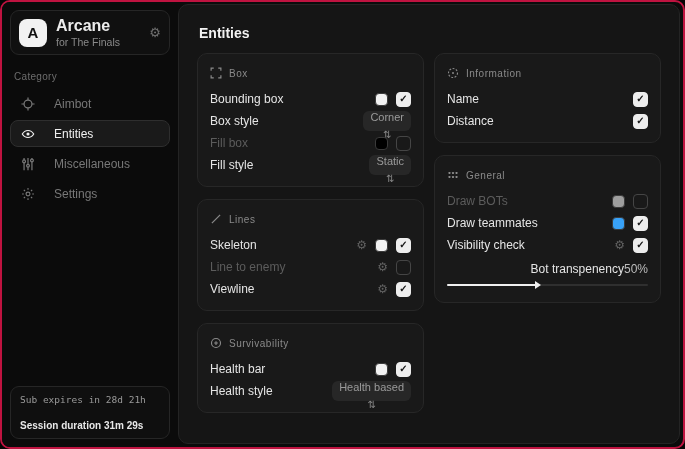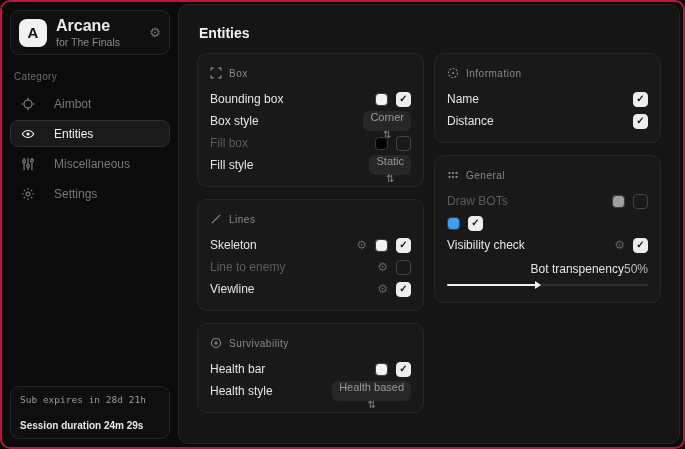--- a/index.html
+++ b/index.html
@@ -106,21 +106,21 @@
         <svg width="14" height="14" viewBox="0 0 16 16" fill="none" stroke="currentColor" stroke-width="1.3">
             <circle cx="8" cy="8" r="2.2"></circle>
             <path d="M8 1.2v2M8 12.8v2M1.2 8h2M12.8 8h2M3.2 3.2l1.4 1.4M11.4 11.4l1.4 1.4M12.8 3.2l-1.4 1.4M4.6 11.4l-1.4 1.4"></path>
           </svg>
         <span>Settings</span>
       </div>
     </div>
 
     <div class="session-card">
       <div class="session-line1">Sub expires in 28d 21h</div>
-      <div class="session-line2">Session duration 24m 29s</div>
+      <div class="session-line2">Session duration 31m 29s</div>
     </div>
   </div>
 
   <div class="main">
     <div class="page-title">Entities</div>
 
     <div class="columns">
 
       <div class="col">
 
@@ -254,20 +254,21 @@
             <span>General</span>
           </div>
           <div class="row disabled">
             <span class="row-label">Draw BOTs</span>
             <span class="controls">
               <span class="swatch" style="background: rgb(158, 158, 158);"></span>
               <span class="checkbox"></span>
             </span>
           </div>
           <div class="row">
+            <span class="row-label">Draw teammates</span>
             <span class="controls">
               <span class="swatch" style="background: rgb(56, 161, 247);"></span>
               <span class="checkbox on"></span>
             </span>
           </div>
           <div class="row">
             <span class="row-label">Visibility check</span>
             <span class="controls">
               <span class="gear">⚙</span>
               <span class="checkbox on"></span>

